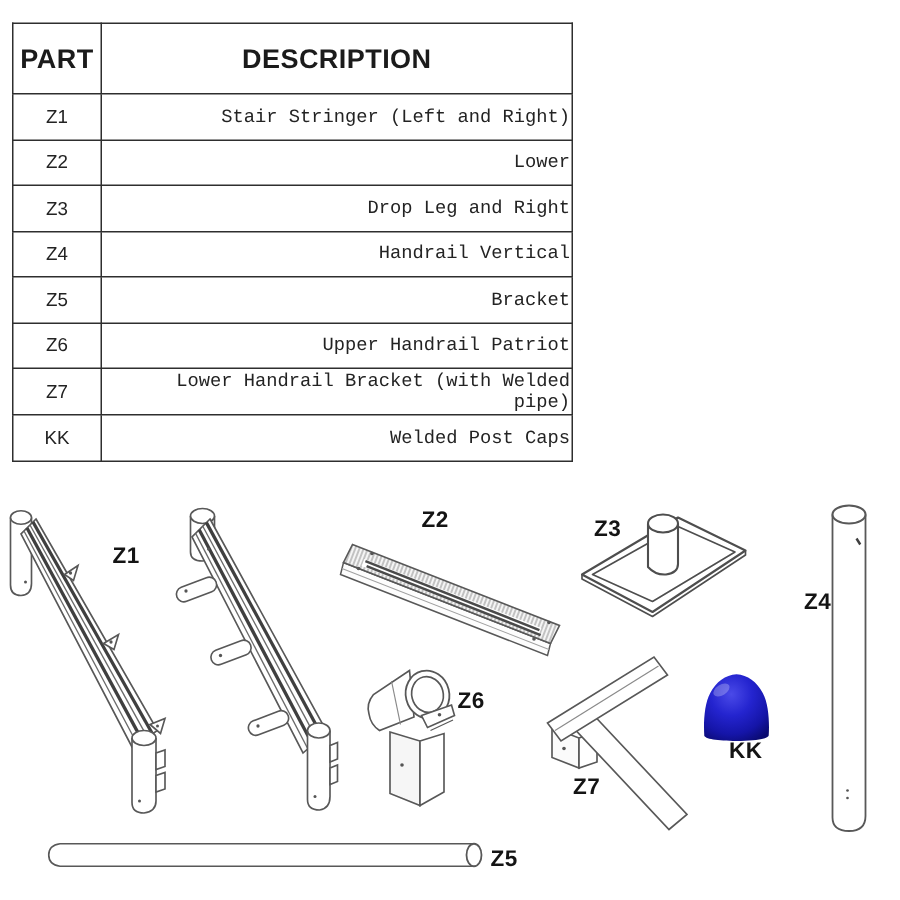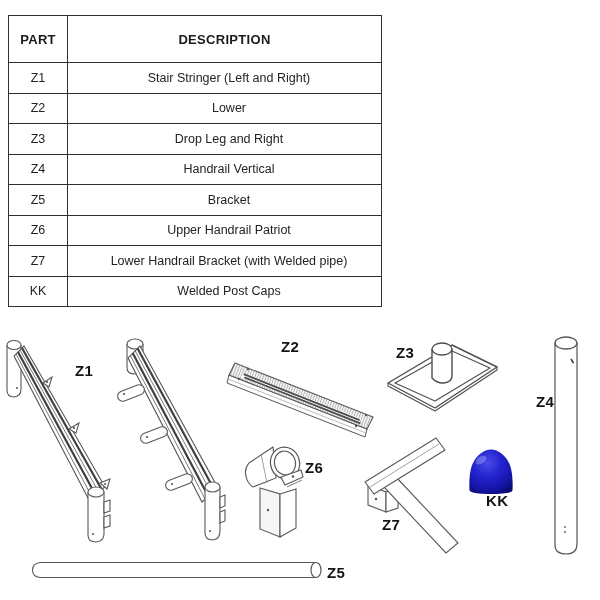--- a/index.html
+++ b/index.html
@@ -8,26 +8,26 @@
     font-family:"Liberation Sans", sans-serif; color:#1d1d1d; overflow:hidden;
   }
   
   table.parts {
     position:absolute; left:8px; top:15px; width:374px;
     border-collapse:collapse; table-layout:fixed;
   }
   .parts th, .parts td { border:1.5px solid #2e2e2e; background:#fff; }
   .parts col.c-part { width:59px; }
   .parts thead th {
-    height:44px; font-size:13px; font-weight:700; letter-spacing:.3px;
+    height:44px; font-size:18px; font-weight:700; letter-spacing:.3px;
     text-align:center; vertical-align:middle; color:#1b1b1b;
   }
   .parts tbody td { height:27.5px; font-size:12.5px; vertical-align:middle; color:#232323; }
   .parts td.part { text-align:center; }
-  .parts td.desc { padding-left:10px; text-align:center; }
+  .parts td.desc { padding-left:10px; text-align:right;font-family:Liberation Mono, monospace; }
   
   .drawing { position:absolute; }
   .part-label {
     position:absolute; font-size:15px; font-weight:700; color:#141414;
     letter-spacing:.3px; line-height:1;
   }
 </style>
 </head>
 <body>
 

